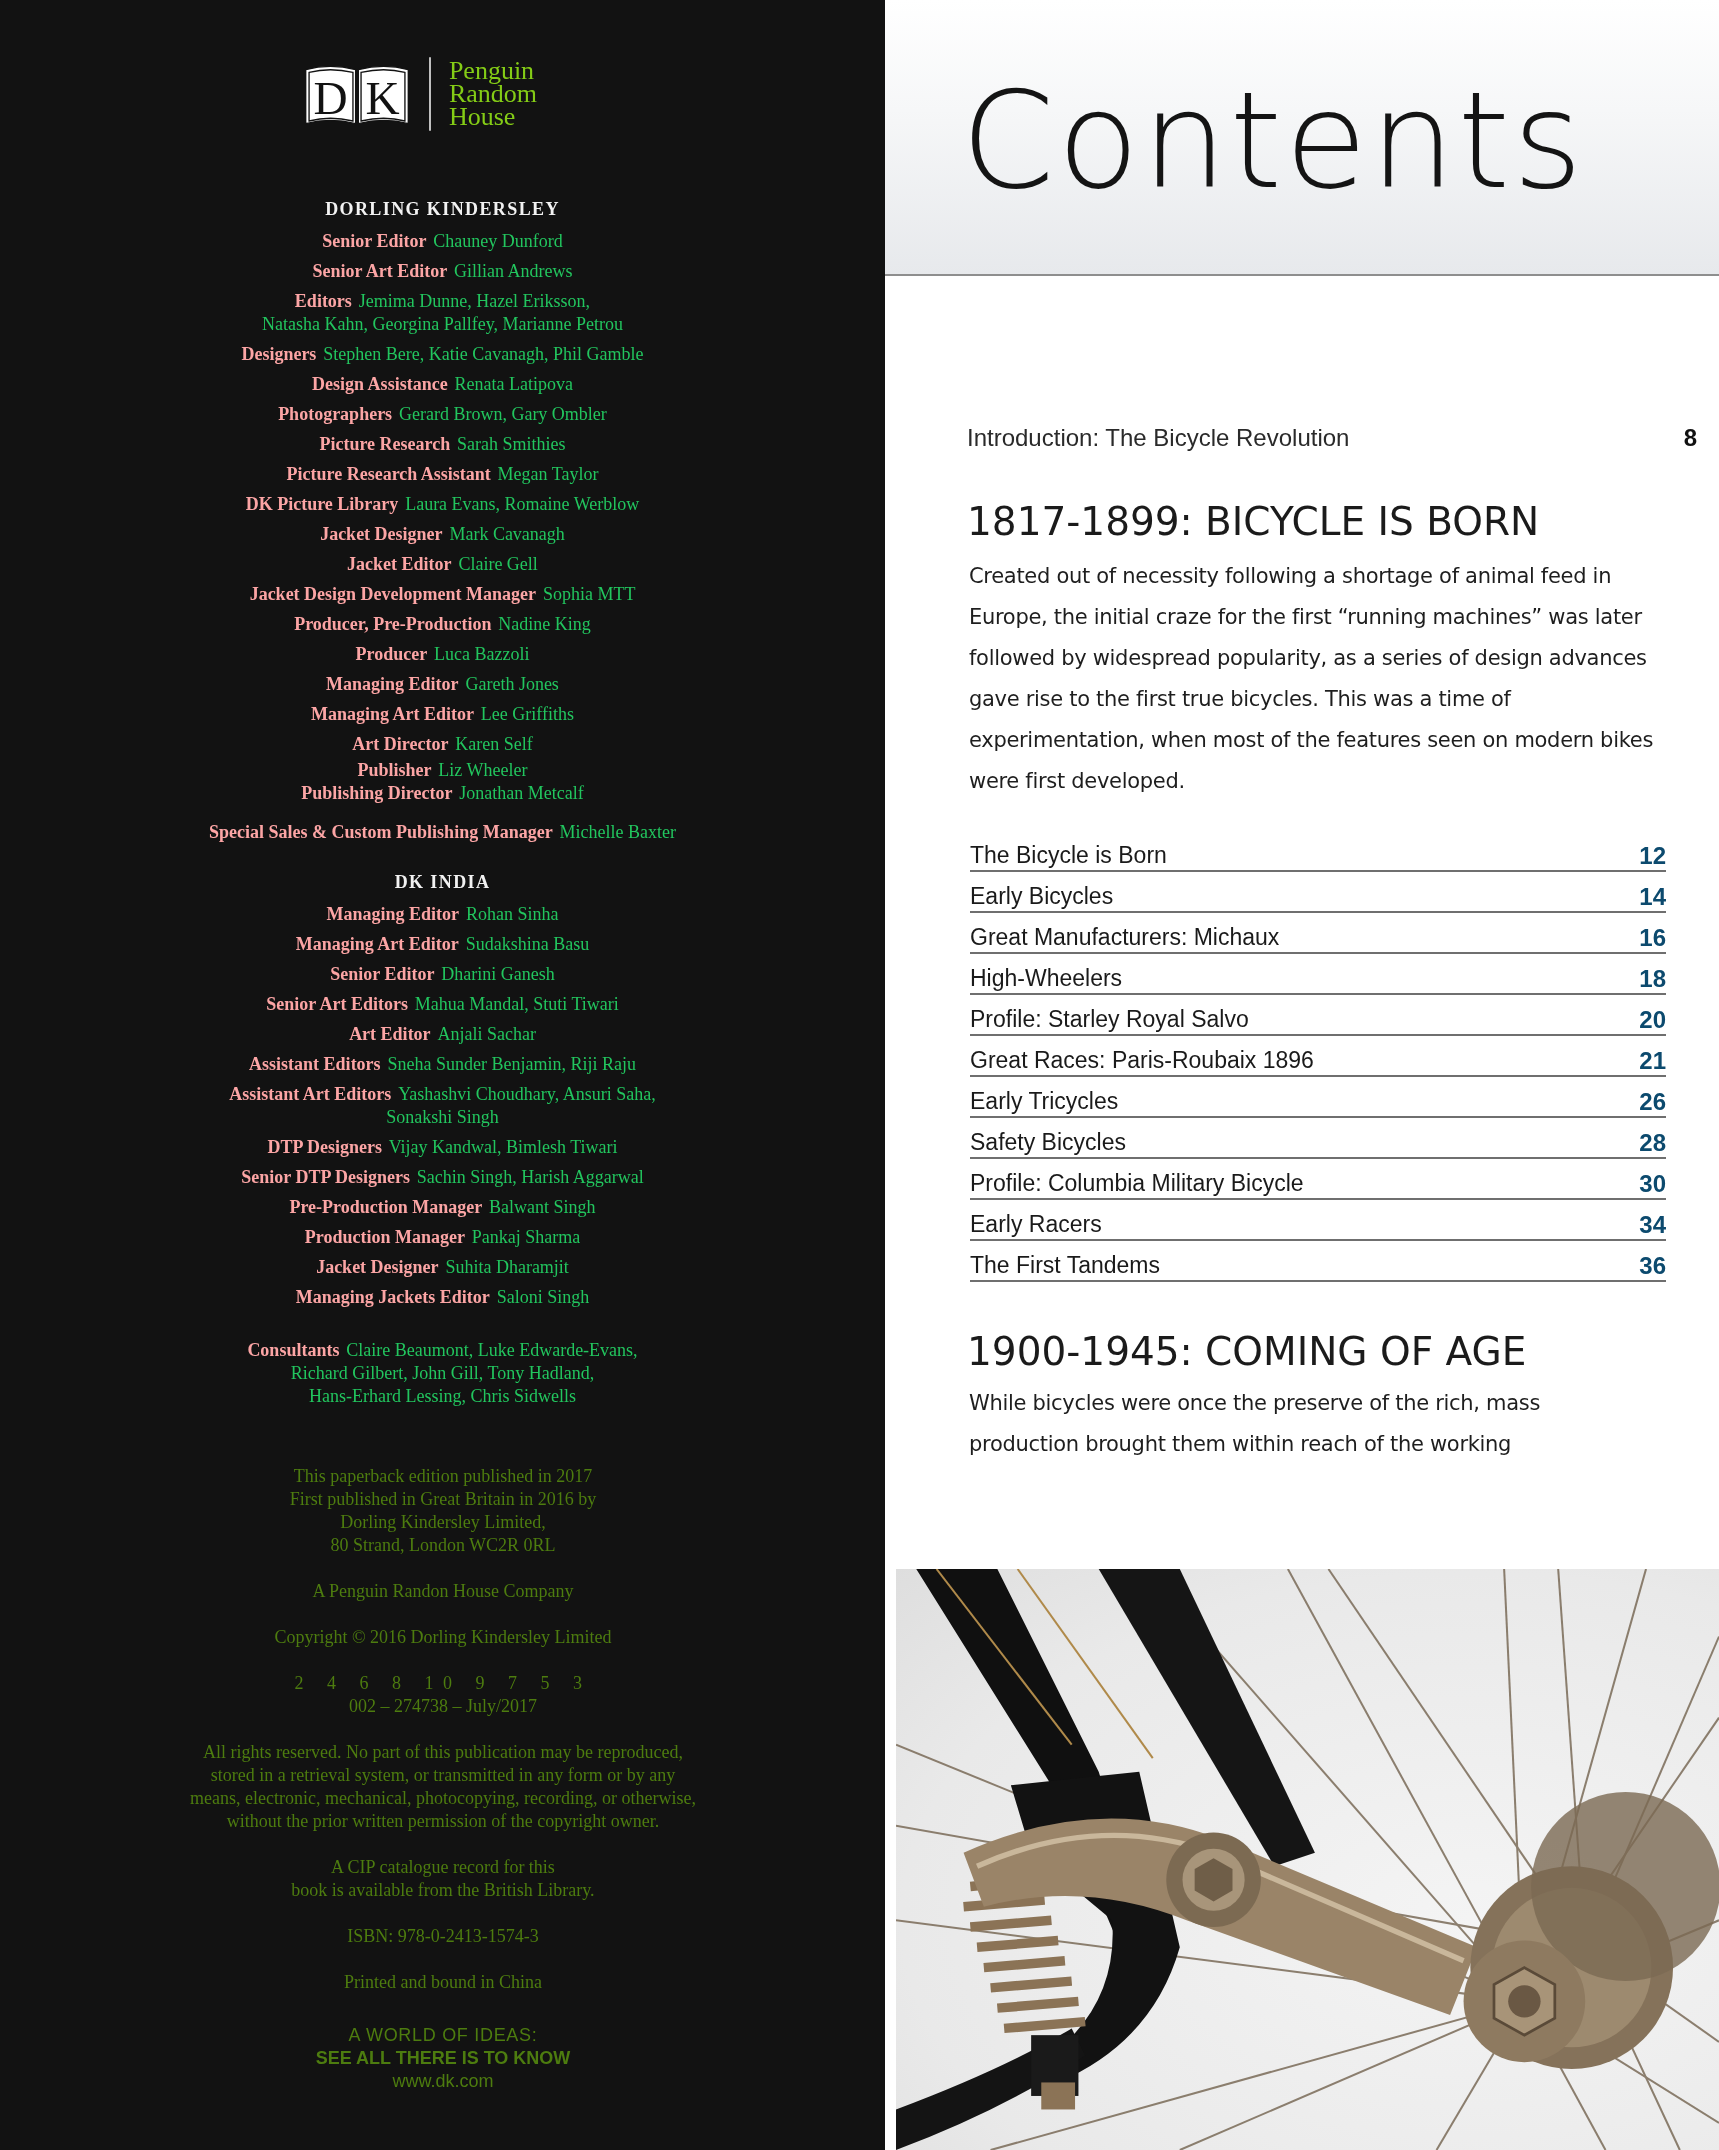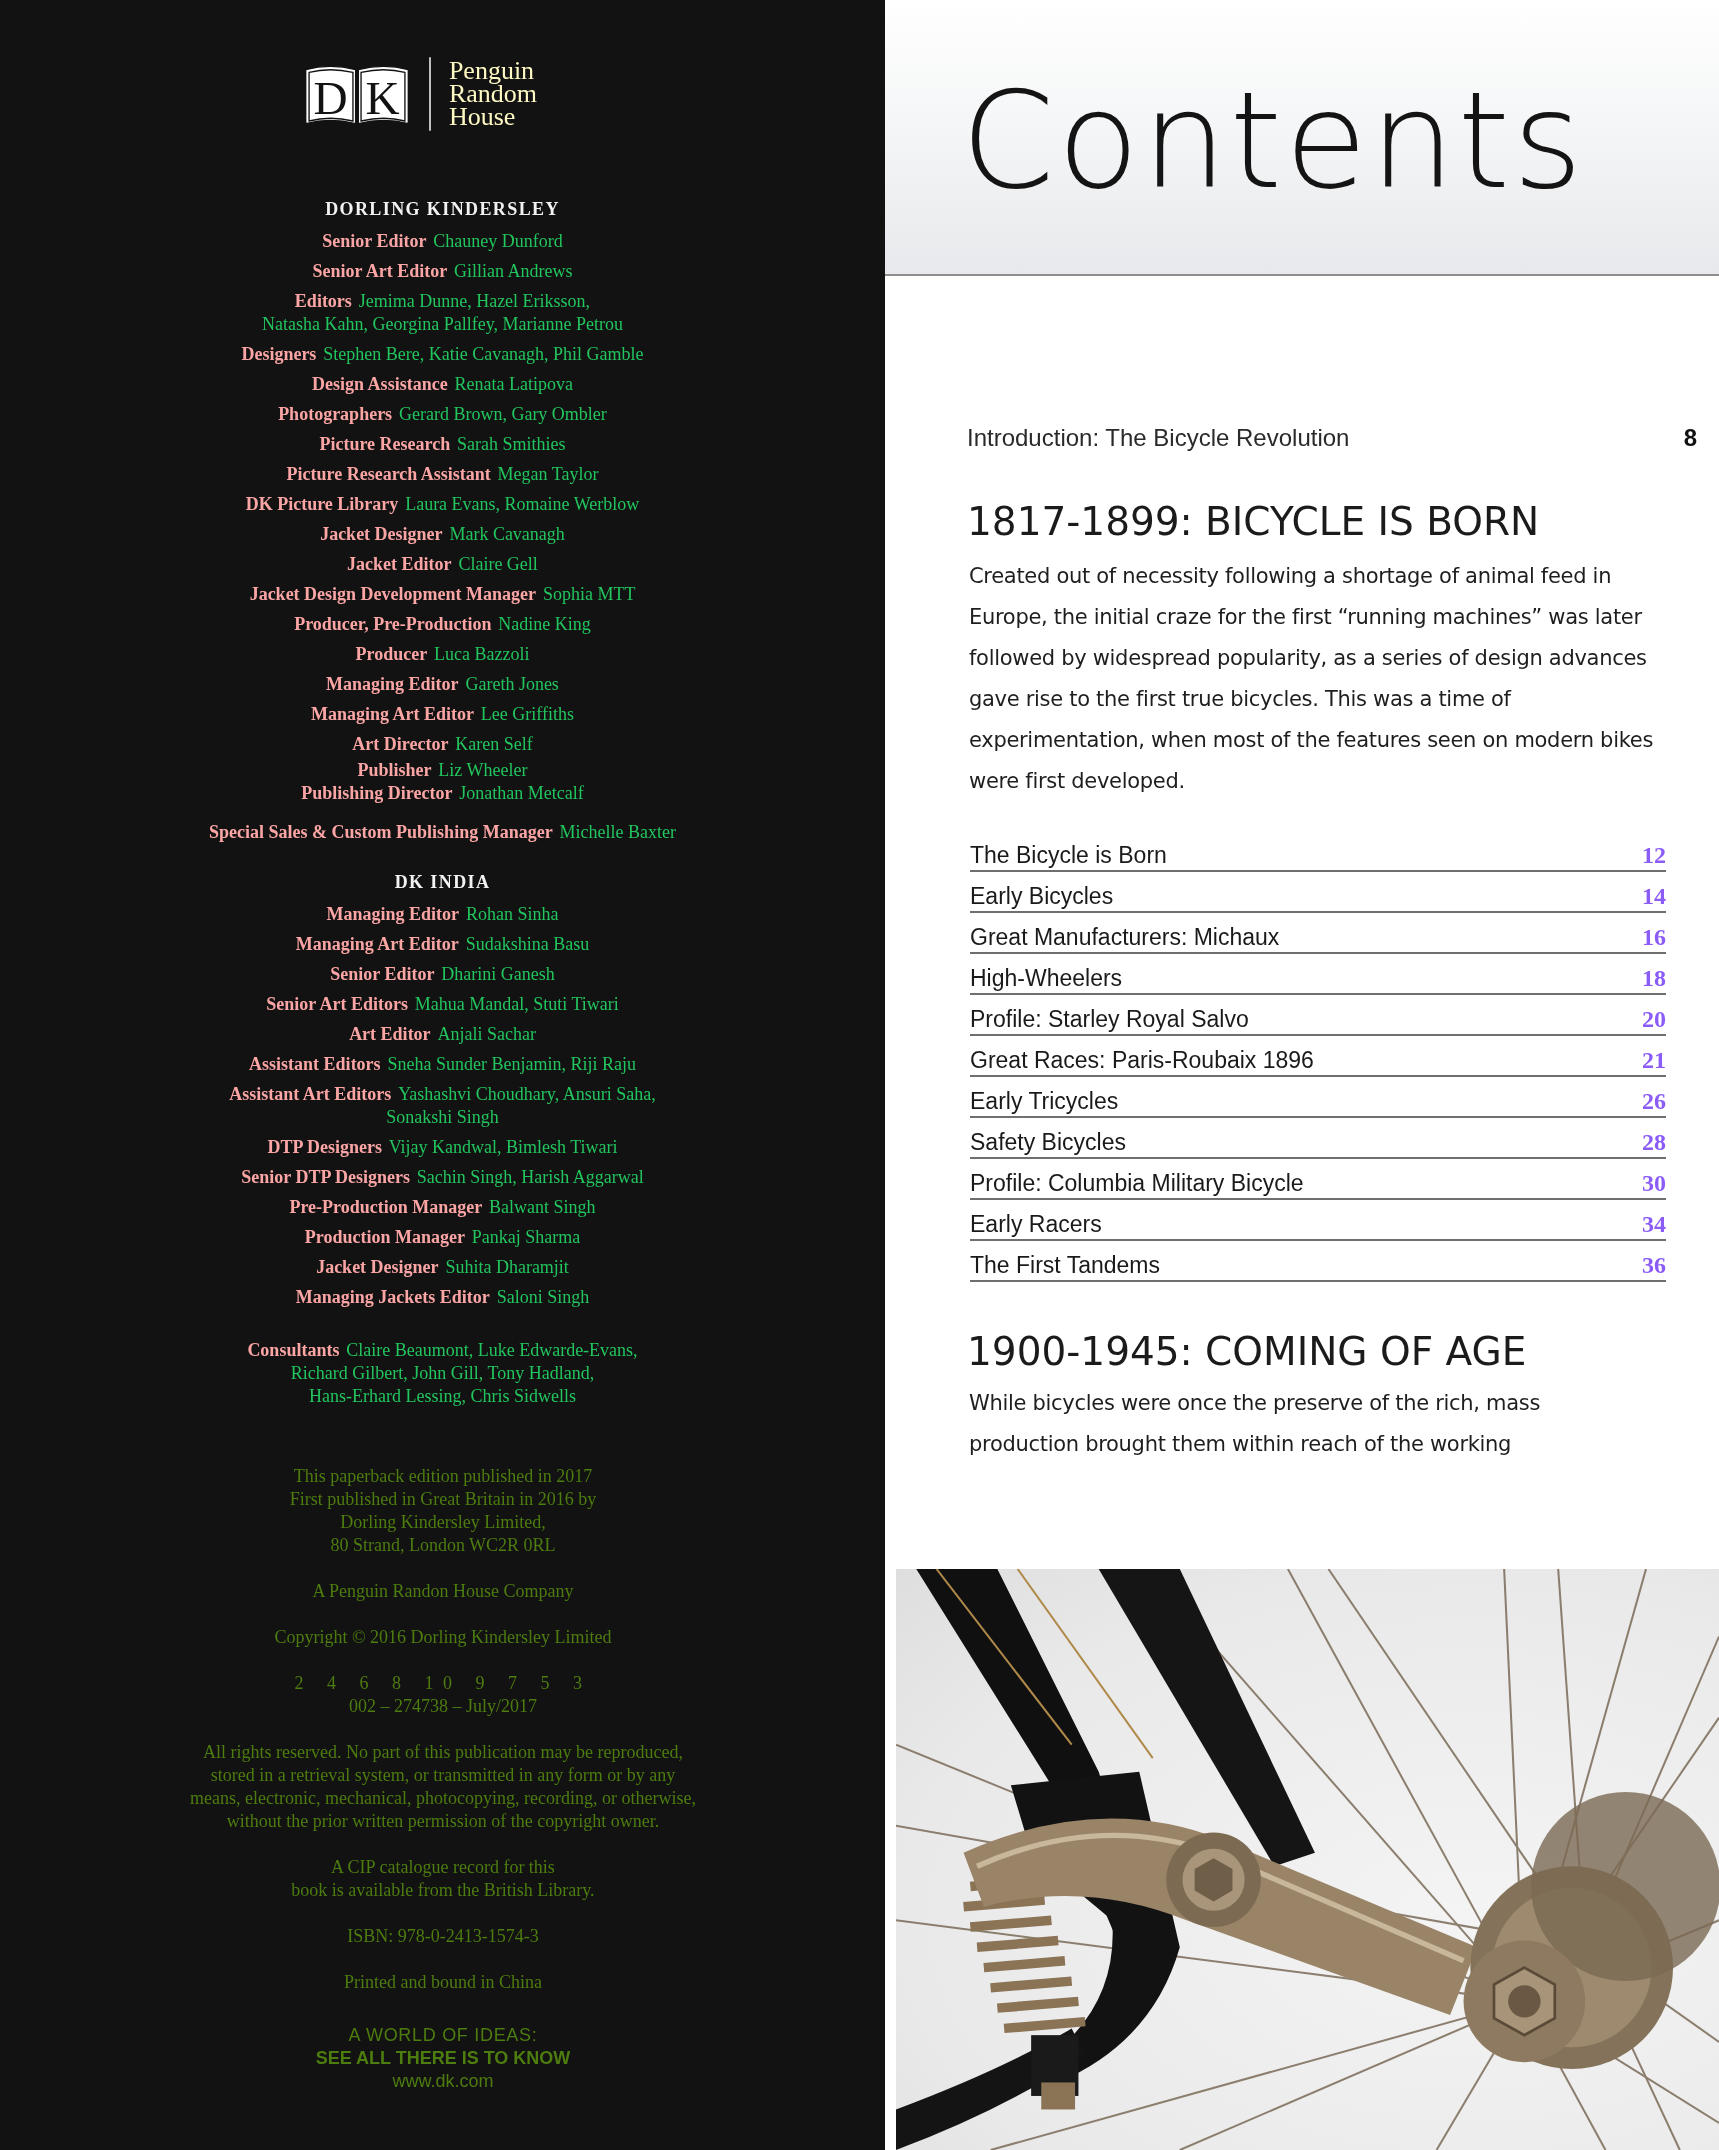--- a/index.html
+++ b/index.html
@@ -18,21 +18,21 @@
     display: flex; align-items: center;
   }
   .dk-logo {
     width: 108px; height: 68px; position: relative;
   }
   .dk-logo svg { width: 108px; height: 68px; display: block; }
   .logo-divider {
     width: 2.7px; height: 74px; background: #bfbfbf; margin: 0 17.6px 0 17.6px; border-radius: 1.4px;
   }
   .prh-text {
-    font-family: "Liberation Serif", serif; color: #fef9c3;
+    font-family: "Liberation Serif", serif; color: #84cc16;
     font-size: 26px; line-height: 23px; text-align: left;
   }
   .prh-text div { display: block; }
 
   .credits { position: absolute; left: 108px; width: 669px; top: 197px; }
   .credits .section-title {
     font-family: "Liberation Serif", serif; font-weight: bold; letter-spacing: 1.4px;
     font-size: 18px; line-height: 24px; margin-bottom: 5.4px;
   }
   .credit {
@@ -86,21 +86,21 @@
     font-family: "DejaVu Sans", sans-serif; font-size: 21px; line-height: 41px; color: #1e1e1e;
     letter-spacing: -0.3px;
   }
 
   .toc-list { position: absolute; left: 85px; top: 831px; width: 696px; }
   .toc-item {
     height: 41px; display: flex; justify-content: space-between; align-items: flex-end;
     border-bottom: 2px solid #6f6f6f; padding-bottom: 1.4px;
   }
   .toc-item .label { font-size: 23px; color: #1a1a1a; line-height: 27px; }
-  .toc-item .num { font-size: 24px; font-weight: bold; color: #8b5cf6; line-height: 27px; font-family: Liberation Serif, serif; }
+  .toc-item .num { font-size: 24px; font-weight: bold; color: #0c4a6e; line-height: 27px; }
 
   .photo {
     position: absolute; left: 10.8px; top: 1569px; width: 823px; height: 581px;
     background: radial-gradient(ellipse at 70% 60%, #f4f4f4 0%, #e9e9e9 70%, #dedede 100%);
     overflow: hidden;
   }
   .photo svg { width: 100%; height: 100%; display: block; }
 </style>
 </head>
 <body>

